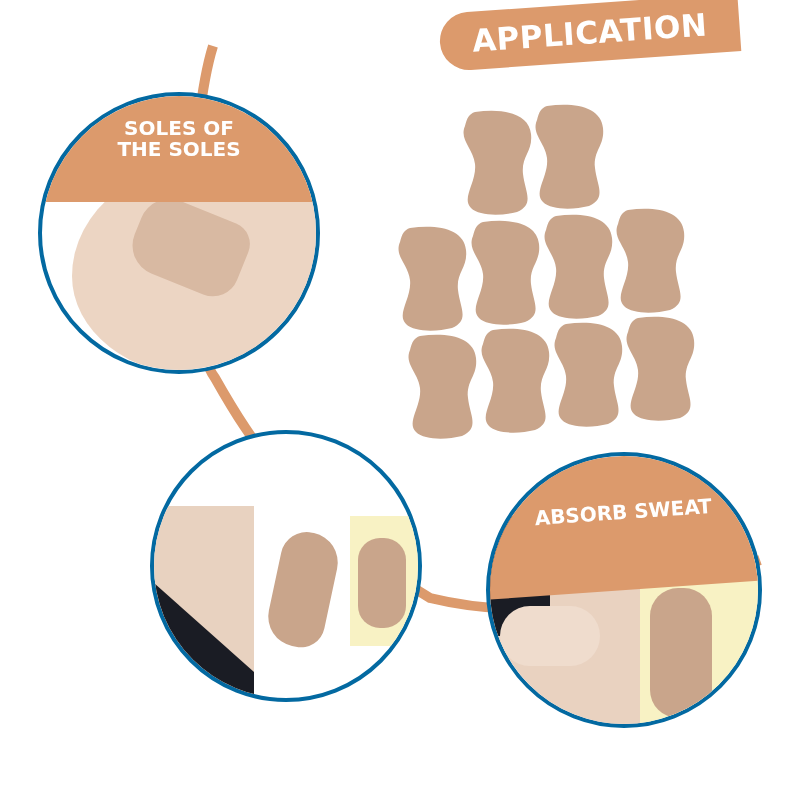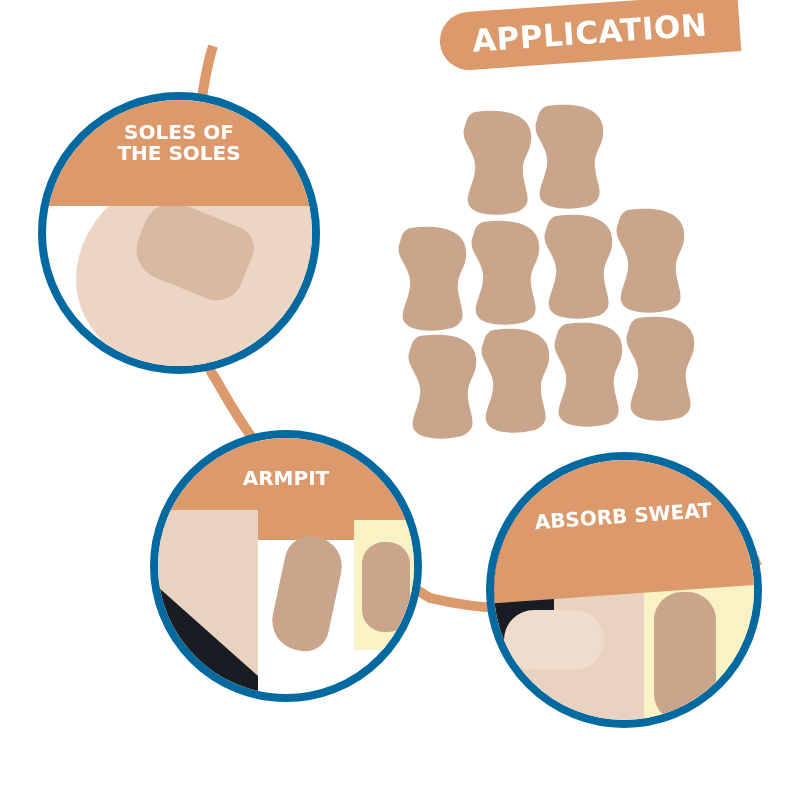--- a/index.html
+++ b/index.html
@@ -7,21 +7,21 @@
   .arc { position:absolute; left:0; top:0; width:800px; height:800px; }
   .banner {
     position:absolute; left:440px; top:14px; width:300px; height:58px;
     background:#dc9a6c; color:#fff; border-radius:29px 0 0 29px;
     transform:rotate(-4deg); transform-origin:left center;
     display:flex; align-items:center; justify-content:center;
     font-weight:bold; font-size:31px; letter-spacing:0.5px;
   }
   .circle {
     position:absolute; border-radius:50%; overflow:hidden;
-    border:8px solid #0369a1; background:#ffffff; box-sizing:border-box;text-decoration:underline;
+    border:4px solid #0369a1; background:#ffffff; box-sizing:border-box;text-decoration:underline;
   }
   .circle .band {
     position:absolute; left:-20px; right:-20px; background:#dc9a6c;
     color:#fff; font-weight:bold; text-align:center;
   }
   .circle .band span { display:block; line-height:1.05; }
   .skin { position:absolute; background:#eacfbb; }
   .pad { position:absolute; background:#c9a58b; }
   .pads-grid { position:absolute; left:0; top:0; width:800px; height:800px; }
 </style>
@@ -61,23 +61,20 @@
 <div class="circle" style="left:38px; top:92px; width:282px; height:282px;">
   <div class="skin" style="left:30px; top:60px; width:280px; height:220px; border-radius:60% 40% 30% 50%; background:#ecd5c3;"></div>
   <div class="pad" style="left:92px; top:112px; width:112px; height:78px; border-radius:30px 22px 26px 30px; transform:rotate(22deg); background:#d8b9a2;"></div>
   <div class="band" style="top:0; height:84px; padding-top:22px; font-size:20px;">
     <span>SOLES OF</span>
     <span>THE SOLES</span>
   </div>
 </div>
 
 <div class="circle" style="left:150px; top:430px; width:272px; height:272px;">
-  <div class="band" style="top:0; height:72px; padding-top:30px; font-size:20px;">
-    <span>ARMPIT</span>
-  </div>
   <div class="skin" style="left:-10px; top:72px; width:110px; height:200px; background:#e8d2c0;"></div>
   <div style="position:absolute; left:-10px; top:140px; width:110px; height:140px; background:#1a1c24; clip-path:polygon(0 0, 100% 70%, 100% 100%, 0 100%);"></div>
   <div class="pad" style="left:120px; top:98px; width:58px; height:115px; border-radius:26px 30px 24px 30px; transform:rotate(12deg);"></div>
   <div style="position:absolute; left:196px; top:82px; width:80px; height:130px; background:#f8f2c4;">
     <div class="pad" style="left:8px; top:22px; width:48px; height:90px; border-radius:22px;"></div>
   </div>
 </div>
 
 <div class="circle" style="left:486px; top:452px; width:276px; height:276px;">
   <div class="skin" style="left:0; top:60px; width:150px; height:220px; background:#e9d2c0;"></div>

